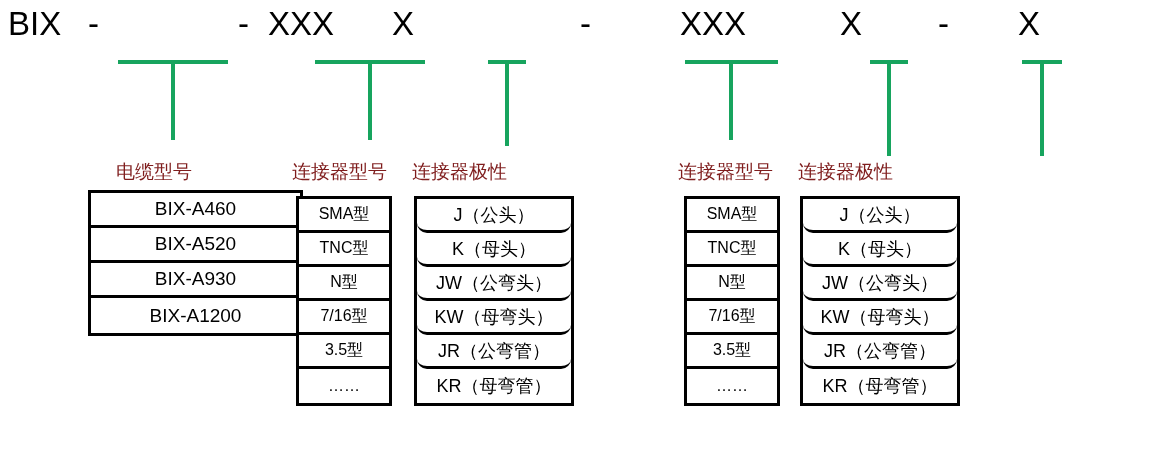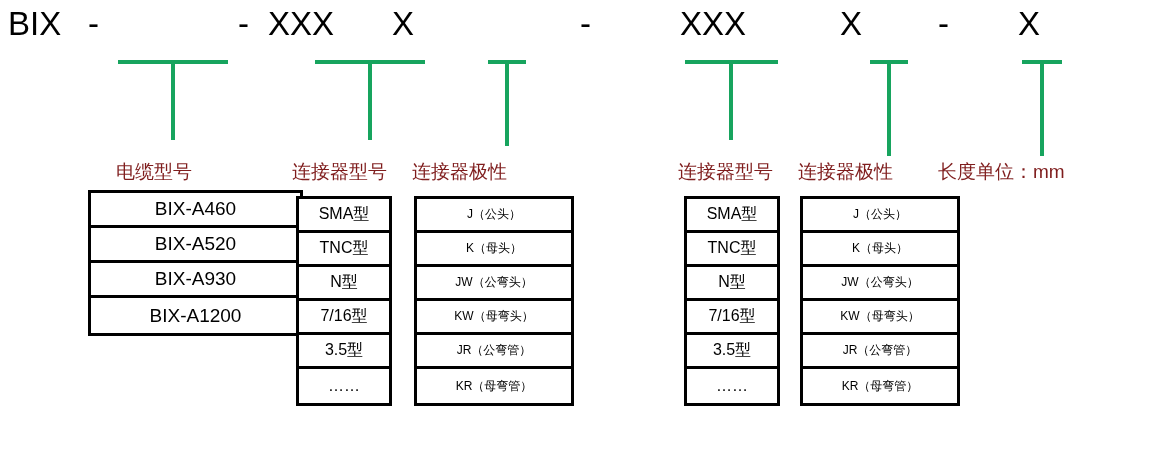--- a/index.html
+++ b/index.html
@@ -69,21 +69,21 @@
     align-items: center;
     justify-content: center;
     color: #000000;
     white-space: nowrap;
     overflow: hidden;
   }
   .opt-row:last-child { border-bottom: none; }
 
   .t-cable .opt-row { font-size: 19px; height: 35px; }
   .t-conn  .opt-row { font-size: 16px; height: 34px; }
-  .t-pol   .opt-row { font-size: 12px; height: 34px; }
+  .t-pol   .opt-row { font-size: 18px; height: 34px; border-radius: 10px; }
 </style>
 </head>
 <body>
 
 <div id="page">
 
   <div class="code-seg" style="left:8px;width:76px;">BIX</div>
   <div class="code-seg" style="left:88px;width:26px;">-</div>
   <div class="code-seg" style="left:238px;width:26px;">-</div>
   <div class="code-seg" style="left:268px;width:88px;">XXX</div>
@@ -122,21 +122,20 @@
   <div class="leader" style="left:1022px;top:60px;width:40px;height:96px;">
     <div class="bar"></div>
     <div class="stem" style="left:18px;height:96px;"></div>
   </div>
 
   <div class="cap" style="left:116px;top:160px;">电缆型号</div>
   <div class="cap" style="left:292px;top:160px;">连接器型号</div>
   <div class="cap" style="left:412px;top:160px;">连接器极性</div>
   <div class="cap" style="left:678px;top:160px;">连接器型号</div>
   <div class="cap" style="left:798px;top:160px;">连接器极性</div>
-  <div class="cap" style="left:938px;top:160px;">长度单位：mm</div>
 
   <div class="opt-table t-cable" style="left:88px;top:190px;width:215px;">
       <div class="opt-row">BIX-A460</div>
       <div class="opt-row">BIX-A520</div>
       <div class="opt-row">BIX-A930</div>
       <div class="opt-row">BIX-A1200</div>
     </div>
 
   <div class="opt-table t-conn" style="left:296px;top:196px;width:96px;">
       <div class="opt-row">SMA型</div>

